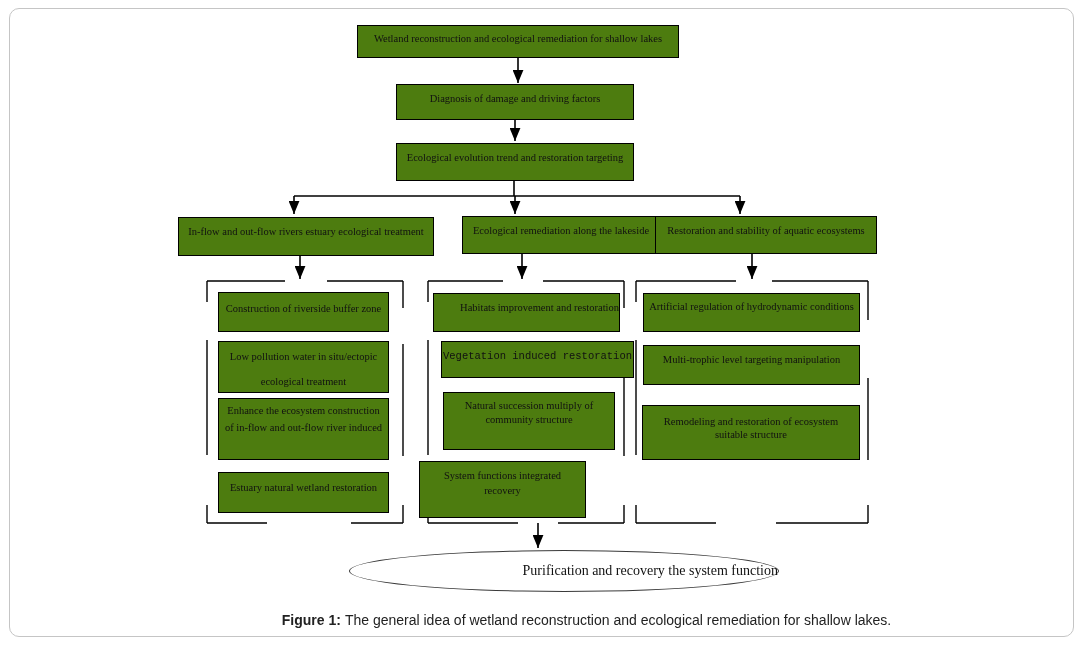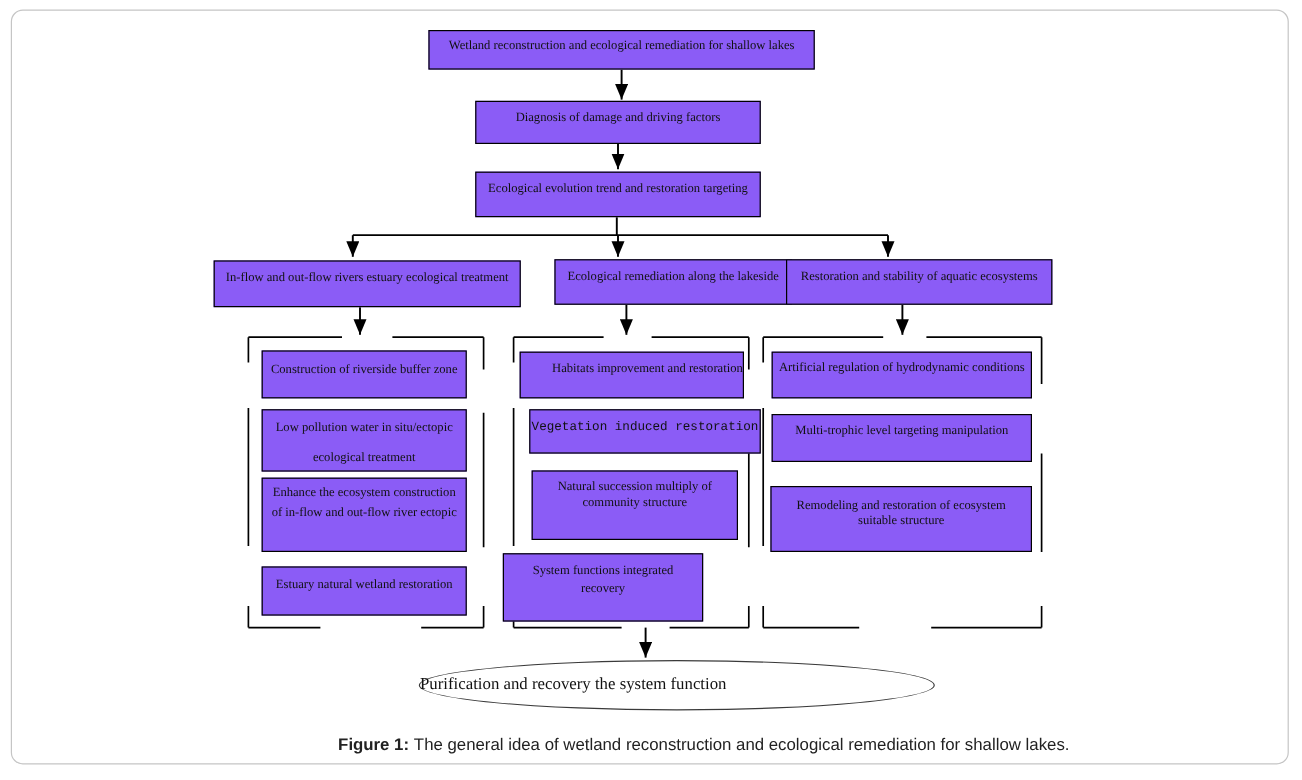--- a/index.html
+++ b/index.html
@@ -7,21 +7,21 @@
     position:relative; width:1085px; height:650px; background:#ffffff;
     font-family:"Liberation Serif", serif; overflow:hidden;
   }
   .frame {
     position:absolute; left:9px; top:8px; width:1063px; height:627px;
     border:1px solid #c5c5c5; border-radius:10px; background:transparent;
   }
   svg.wires { position:absolute; left:0; top:0; }
   .node {
     position:absolute; box-sizing:border-box; border:1px solid #000;
-    background:#8b5cf6; color:#111; font-size:10.5px; line-height:1.35;
+    background:#4d7c0f; color:#111; font-size:10.5px; line-height:1.35;
     text-align:center; padding-top:7px; z-index:2;
   }
   .nowrap { white-space:nowrap; }
   .prelines { white-space:pre-line; }
   .n-root      { left:357px; top:25px;  width:322px; height:33px; padding-top:6px; }
   .n-diag      { left:396px; top:84px;  width:238px; height:36px; }
   .n-evol      { left:396px; top:143px; width:238px; height:38px; }
   .n-br-left   { left:178px; top:217px; width:256px; height:39px; }
   .n-br-mid    { left:438px; top:216px; width:198px; height:38px;margin-left:24px; }
   .n-br-right  { left:655px; top:216px; width:222px; height:38px; }
@@ -32,21 +32,21 @@
   .n-m1 { left:433px; top:293px; width:187px; height:39px;text-align:right; }
   .n-m2 { left:441px; top:341px; width:193px; height:37px;font-family:Liberation Mono, monospace; }
   .n-m3 { left:443px; top:392px; width:172px; height:58px; line-height:14px; padding-top:6px; }
   .n-m4 { left:419px; top:461px; width:167px; height:57px; line-height:15px; padding-top:6px; }
   .n-r1 { left:643px; top:293px; width:217px; height:39px; padding-top:6px; }
   .n-r2 { left:643px; top:345px; width:217px; height:40px; }
   .n-r3 { left:642px; top:405px; width:218px; height:55px; line-height:13px; padding-top:9px; }
   .terminal {
     position:absolute; left:349px; top:550px; width:430px; height:42px;
     border:1.4px solid #3a3a3a; border-radius:50%; background:#fff;
-    display:flex; align-items:center; justify-content:flex-start;
+    display:flex; align-items:center; justify-content:flex-end;
     font-size:14px; color:#111; z-index:2; box-sizing:border-box;
   }
   .caption {
     position:absolute; left:0; top:612px; width:1085px; text-align:center;
     font-family:"Liberation Sans", sans-serif; font-size:14px; color:#222;margin-left:44px;
   }
   .caption .cap-label { font-weight:bold; margin-right:4px; }
 </style>
 </head>
 <body>
@@ -94,21 +94,21 @@
   <div class="node nowrap n-evol">Ecological evolution trend and restoration targeting</div>
 
   <div class="node nowrap n-br-left">In-flow and out-flow rivers estuary ecological treatment</div>
   <div class="node nowrap n-br-mid">Ecological remediation along the lakeside</div>
   <div class="node nowrap n-br-right">Restoration and stability of aquatic ecosystems</div>
 
   <div class="node nowrap n-l1">Construction of riverside buffer zone</div>
   <div class="node prelines n-l2">Low pollution water in situ/ectopic
 ecological treatment</div>
   <div class="node prelines n-l3">Enhance the ecosystem construction
-of in-flow and out-flow river ectopic</div>
+of in-flow and out-flow river induced</div>
   <div class="node nowrap n-l4">Estuary natural wetland restoration</div>
 
   <div class="node nowrap n-m1">Habitats improvement and restoration</div>
   <div class="node nowrap n-m2">Vegetation induced restoration</div>
   <div class="node prelines n-m3">Natural succession multiply of
 community structure</div>
   <div class="node prelines n-m4">System functions integrated
 recovery</div>
 
   <div class="node nowrap n-r1">Artificial regulation of hydrodynamic conditions</div>

